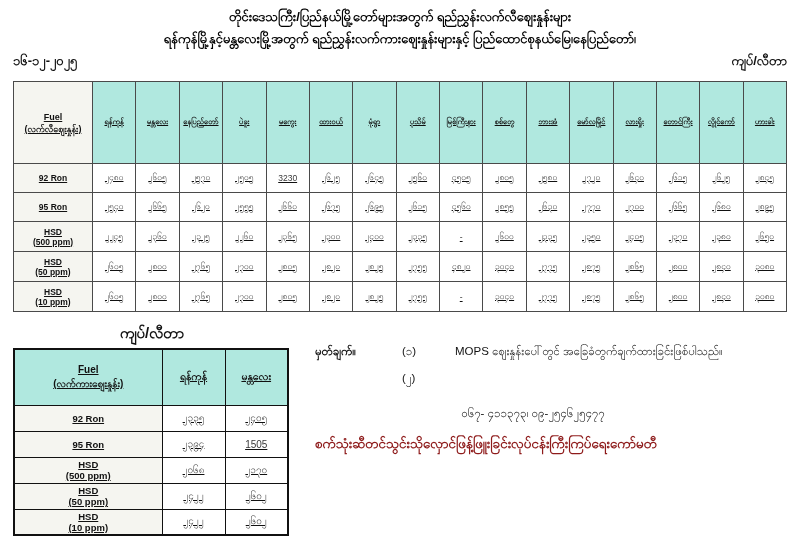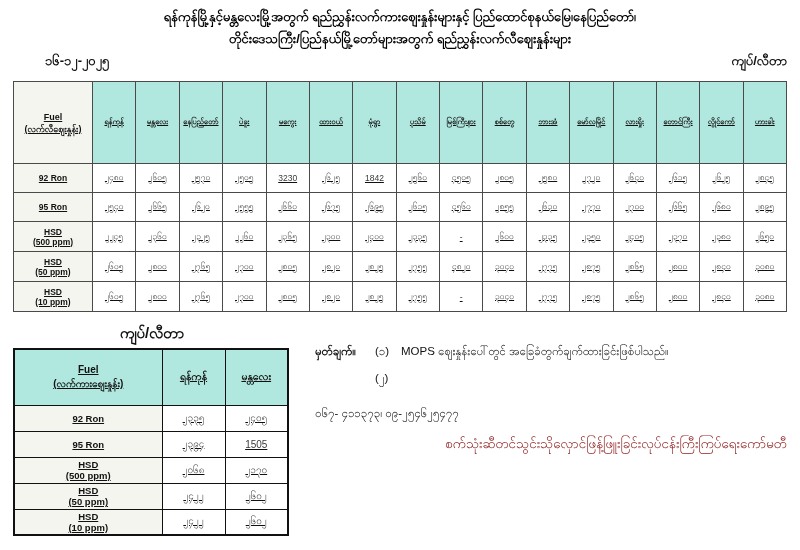--- a/index.html
+++ b/index.html
@@ -7,21 +7,21 @@
     --labelbg:#f5f5f0;
     --red:#8e1b1b;
     --border:#4a4a4a;
   }
   *{box-sizing:border-box;margin:0;padding:0;}
   html,body{width:800px;height:550px;background:#ffffff;overflow:hidden;}
   body{font-family:"Liberation Sans","DejaVu Sans",sans-serif;color:#111;}
   .page{width:800px;height:550px;padding:6px 13px 0 13px;}
 
   .title{ text-align:center;font-weight:bold;font-size:13px;line-height:22px;color:#000;}
-  .meta-row{display:flex;justify-content:space-between;font-weight:bold;font-size:13px;margin-top:2px;margin-left:32px;}
+  .meta-row{display:flex;justify-content:space-between;font-weight:bold;font-size:13px;margin-top:2px;}
 
   table{border-collapse:collapse;table-layout:fixed;text-decoration:underline;}
   #retail-table{width:774px;margin-top:10px;border:1.5px solid #222;}
   #retail-table th,#retail-table td{border:1px solid var(--border);text-align:center;vertical-align:middle;overflow:hidden;}
   #retail-table th.fuelhead{width:79px;background:var(--labelbg);font-size:9px;line-height:12px;height:82px;}
   #retail-table th.city{background:var(--teal);font-size:7.5px;font-weight:bold;padding:0 1px;}
   #retail-table td.fuellabel{background:var(--labelbg);font-weight:bold;font-size:8.5px;line-height:10px;height:29px;}
   #retail-table td.val{font-size:8.5px;color:#3a3a3a;height:29px;background:#fff;}
   #retail-table tr.tall td{height:30px;}
 
@@ -29,34 +29,34 @@
   .bottom-left{width:278px;flex:0 0 278px;}
   .unit-small{text-align:center;font-weight:bold;font-size:15px;margin-bottom:3px;}
   #wholesale-table{width:276px;border:2px solid #111;}
   #wholesale-table th,#wholesale-table td{border:1.5px solid #111;text-align:center;vertical-align:middle;}
   #wholesale-table th.fuelcol{width:148px;background:var(--teal);font-size:10px;line-height:14px;height:56px;}
   #wholesale-table th.citycol{background:var(--teal);font-size:10.5px;height:56px;}
   #wholesale-table td.fuellabel{background:var(--labelbg);font-weight:bold;font-size:9.5px;line-height:11px;height:26px;}
   #wholesale-table td.val{font-size:10px;color:#3a3a3a;height:26px;background:#fff;}
 
   .bottom-right{flex:1;padding:20px 0 0 24px;font-size:11.5px;line-height:17px;}
-  .note-row{display:flex;margin-bottom:10px;}
+  .note-row{display:flex;margin-bottom:10px;gap:27px;}
   .note-label{font-weight:bold;flex:0 0 60px;}
   .note-num{flex:0 0 26px;}
   .note-text{flex:1;padding-right:4px;text-align:justify;}
-  .phones{text-align:left;margin:14px 36px 0 0;line-height:24px;font-size:11.5px;}
-  .committee{margin-top:10px;text-align:right;font-weight:normal;font-size:13.5px;color:var(--red);}
+  .phones{text-align:center;margin:14px 36px 0 0;line-height:24px;font-size:11.5px;}
+  .committee{margin-top:10px;text-align:left;font-weight:bold;font-size:13.5px;color:var(--red);}
 </style>
 </head>
 <body>
 
 <div class="page">
 
+  <div class="title">တိုင်းဒေသကြီး/ပြည်နယ်မြို့တော်များအတွက် ရည်ညွှန်းလက်လီဈေးနှုန်းများ</div>
   <div class="title">ရန်ကုန်မြို့နှင့်မန္တလေးမြို့အတွက် ရည်ညွှန်းလက်ကားဈေးနှုန်းများနှင့် ပြည်ထောင်စုနယ်မြေ၊နေပြည်တော်၊</div>
-  <div class="title">တိုင်းဒေသကြီး/ပြည်နယ်မြို့တော်များအတွက် ရည်ညွှန်းလက်လီဈေးနှုန်းများ</div>
 
   <div class="meta-row">
     <span>၁၆-၁၂-၂၀၂၅</span>
     <span>ကျပ်/လီတာ</span>
   </div>
 
   <table id="retail-table">
       <thead>
         <tr>
           <th class="fuelhead">
@@ -85,21 +85,21 @@
         <tr>
           <td class="fuellabel">
             <div>92 Ron</div>
           </td>
           <td class="val">၂၄၈၀</td>
           <td class="val">၂၆၀၅</td>
           <td class="val">၂၅၇၀</td>
           <td class="val">၂၅၀၅</td>
           <td class="val">3230</td>
           <td class="val">၂၆၂၅</td>
-          <td class="val">1842</td>
+          <td class="val">၂၆၄၅</td>
           <td class="val">၂၅၆၀</td>
           <td class="val">၄၅၀၅</td>
           <td class="val">၂၈၀၅</td>
           <td class="val">၂၅၈၀</td>
           <td class="val">၂၇၂၀</td>
           <td class="val">၂၆၄၀</td>
           <td class="val">၂၆၁၅</td>
           <td class="val">၂၆၂၅</td>
           <td class="val">၂၈၄၅</td>
         </tr>

